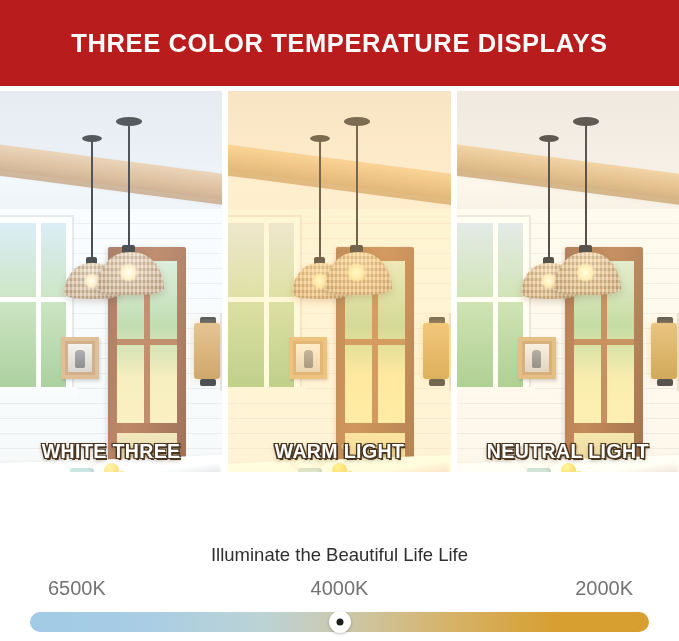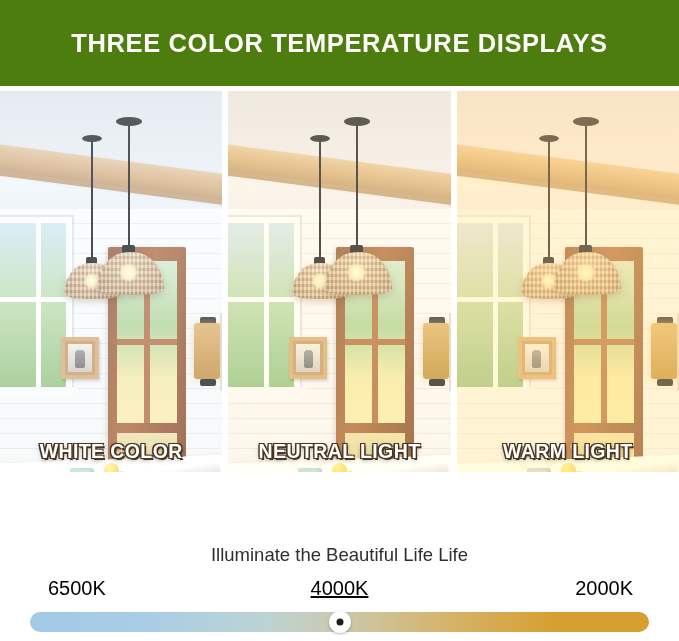--- a/index.html
+++ b/index.html
@@ -2,21 +2,21 @@
 <html><head>
 <meta charset="utf-8">
 <style>
   html,body{margin:0;padding:0;background:#fff;}
   body{width:679px;height:641px;overflow:hidden;
        font-family:"Liberation Sans","DejaVu Sans",sans-serif;}
   .page{position:relative;width:679px;height:641px;background:#fff;}
 
   
   .banner{position:absolute;left:0;top:0;width:679px;height:86px;
-          background:#4d7c0f;display:flex;align-items:center;justify-content:center;}
+          background:#b91c1c;display:flex;align-items:center;justify-content:center;}
   .banner-title{color:#fdfcfa;font-size:25.5px;font-weight:bold;
           letter-spacing:.6px;text-align:center;white-space:nowrap;}
 
   
   .panels{position:absolute;left:0;top:91px;width:679px;height:381px;
           display:flex;gap:6px;}
   .panel{position:relative;width:223px;height:381px;overflow:hidden;
          background:#fff;}
 
   
@@ -128,23 +128,23 @@
            1.3px -1.3px 0 #4a3520, -1.3px -1.3px 0 #4a3520,
            0 2px 4px rgba(60,40,20,.55);}
 
   
   .footer{position:absolute;left:0;top:472px;width:679px;height:169px;background:#fff;}
   .f-title{position:absolute;left:0;top:37px;width:100%;text-align:center;
         font-size:27px;font-weight:bold;color:#6d5238;letter-spacing:.2px;}
   .f-sub{position:absolute;left:0;top:72px;width:100%;text-align:center;
         font-size:18.5px;color:#2f2f2f;}
   .ticks{position:absolute;left:30px;top:105px;width:619px;height:28px;}
-  .tick{position:absolute;font-size:20px;color:#000000;white-space:nowrap;}
+  .tick{position:absolute;font-size:20px;color:#737373;white-space:nowrap;}
   .tick.t0{left:18px;}
-  .tick.t1{left:50%;transform:translateX(-50%);text-decoration:underline;}
+  .tick.t1{left:50%;transform:translateX(-50%);}
   .tick.t2{right:16px;}
   .bar-wrap{position:absolute;left:30px;top:140px;width:619px;height:20px;}
   .bar{position:absolute;inset:0;border-radius:10px;
         background:linear-gradient(90deg,
             #a2cae6 0%, #a8cde5 18%, #bcd3d4 38%,
             #c8cbb6 48%, #cfc296 56%, #d6b269 68%, #d79f30 85%, #d79f30 100%);}
   .knob{position:absolute;left:50%;top:50%;transform:translate(-50%,-50%);
         width:22px;height:22px;border-radius:50%;background:#fff;
         box-shadow:0 1px 3px rgba(0,0,0,.28);}
   .knob-dot{position:absolute;left:50%;top:50%;transform:translate(-50%,-50%);
@@ -213,24 +213,24 @@
         <div class="bloom" style="left:78px;top:352px;width:24px;height:22px;"></div>
         <div class="bloom" style="left:70px;top:366px;width:22px;height:18px;"></div>
         <div class="vase"></div>
         <div class="lemon" style="left:104px;top:372px;width:15px;height:14px;"></div>
         <div class="lemon" style="left:114px;top:380px;width:15px;height:14px;"></div>
 
         <div class="stool" style="left:158px;top:376px;width:62px;height:12px;transform:rotate(-9deg);"></div>
 
         <div class="tint"></div>
       </div>
-      <div class="caption">WHITE COLOR</div>
-    </div>
-
-    <div class="panel p2">
+      <div class="caption">WHITE THREE</div>
+    </div>
+
+    <div class="panel p3">
       <div class="scene">
         <div class="ceiling"></div>
         <div class="ceiling2"></div>
         <div class="beam"></div>
         <div class="beam-face"></div>
         <div class="wall"></div>
         <div class="window">
           <div class="win-mull-v"></div>
           <div class="win-mull-h"></div>
         </div>
@@ -268,24 +268,24 @@
         <div class="bloom" style="left:78px;top:352px;width:24px;height:22px;"></div>
         <div class="bloom" style="left:70px;top:366px;width:22px;height:18px;"></div>
         <div class="vase"></div>
         <div class="lemon" style="left:104px;top:372px;width:15px;height:14px;"></div>
         <div class="lemon" style="left:114px;top:380px;width:15px;height:14px;"></div>
 
         <div class="stool" style="left:158px;top:376px;width:62px;height:12px;transform:rotate(-9deg);"></div>
 
         <div class="tint"></div>
       </div>
-      <div class="caption">NEUTRAL LIGHT</div>
-    </div>
-
-    <div class="panel p3">
+      <div class="caption">WARM LIGHT</div>
+    </div>
+
+    <div class="panel p2">
       <div class="scene">
         <div class="ceiling"></div>
         <div class="ceiling2"></div>
         <div class="beam"></div>
         <div class="beam-face"></div>
         <div class="wall"></div>
         <div class="window">
           <div class="win-mull-v"></div>
           <div class="win-mull-h"></div>
         </div>
@@ -323,21 +323,21 @@
         <div class="bloom" style="left:78px;top:352px;width:24px;height:22px;"></div>
         <div class="bloom" style="left:70px;top:366px;width:22px;height:18px;"></div>
         <div class="vase"></div>
         <div class="lemon" style="left:104px;top:372px;width:15px;height:14px;"></div>
         <div class="lemon" style="left:114px;top:380px;width:15px;height:14px;"></div>
 
         <div class="stool" style="left:158px;top:376px;width:62px;height:12px;transform:rotate(-9deg);"></div>
 
         <div class="tint"></div>
       </div>
-      <div class="caption">WARM LIGHT</div>
+      <div class="caption">NEUTRAL LIGHT</div>
     </div>
 
   </div>
 
   <div class="footer">
     <div class="f-sub">Illuminate the Beautiful Life Life</div>
     <div class="ticks">
       <div class="tick t0">6500K</div>
       <div class="tick t1">4000K</div>
       <div class="tick t2">2000K</div>

